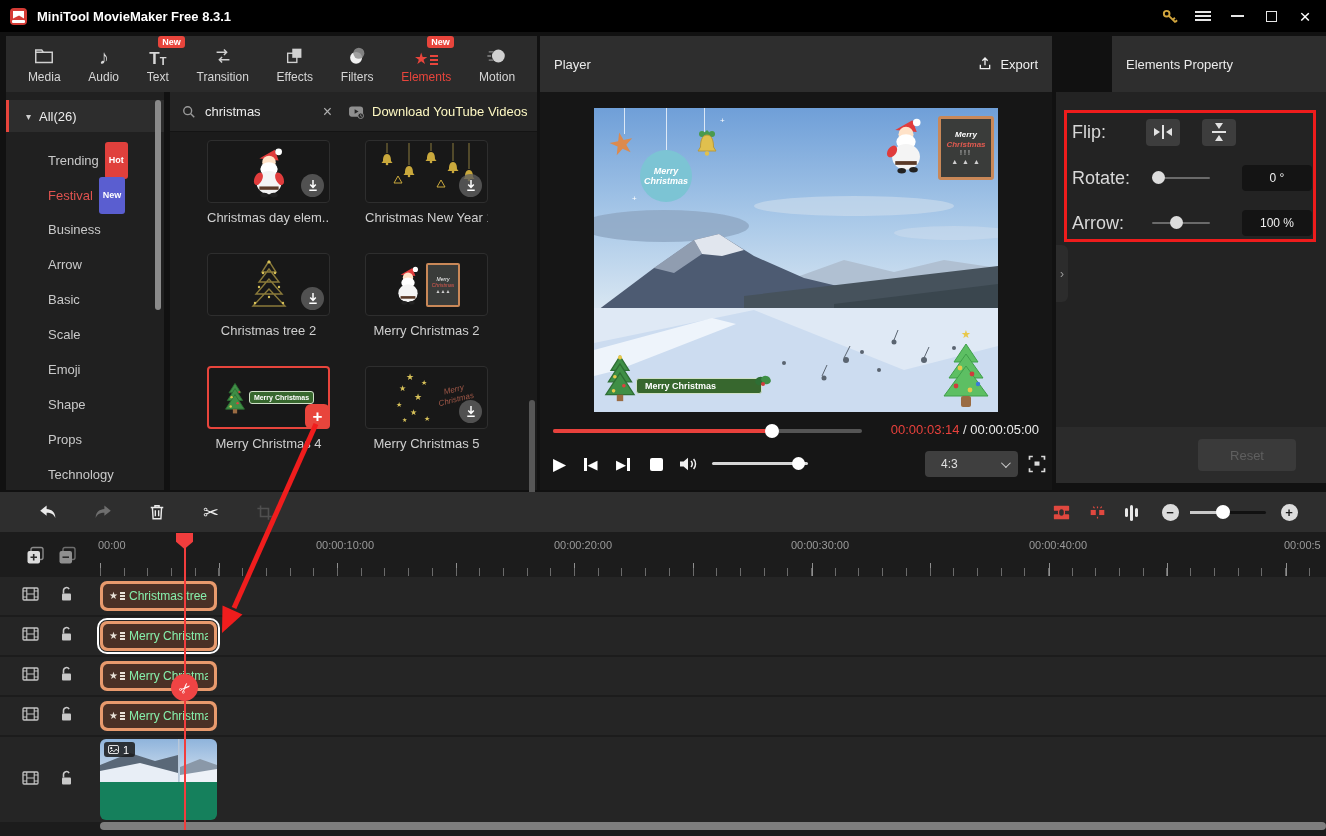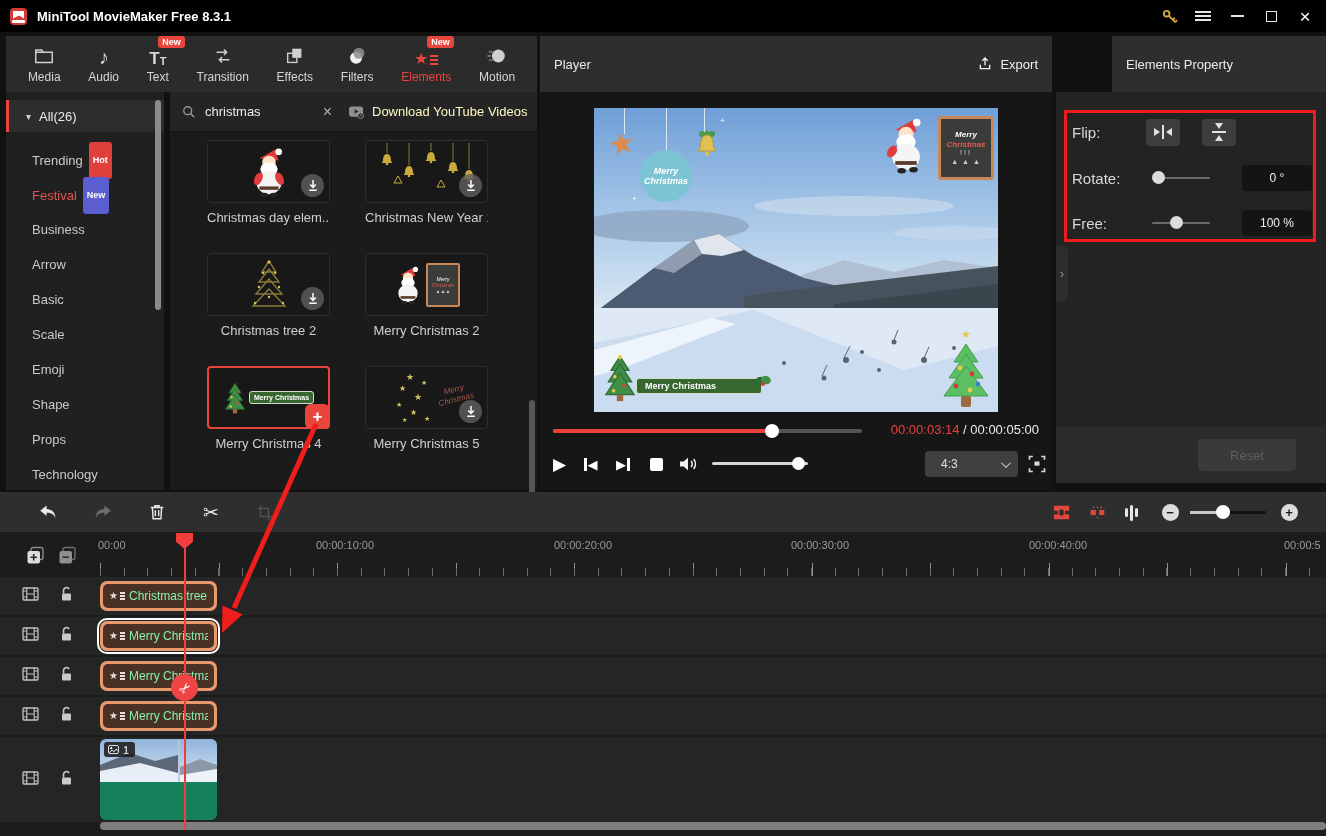--- a/index.html
+++ b/index.html
@@ -37,21 +37,21 @@
 .player-head{left:540px;width:512px;}
 .prop-head{left:1112px;width:270px;}
 .export-btn{margin-left:auto;display:flex;align-items:center;gap:7px;cursor:pointer;color:#f0f0f0;}
 
 
 .sidebar{position:absolute;left:6px;top:92px;width:158px;height:398px;background:#202020;}
 .cat-all{position:relative;margin-top:8px;height:32px;background:#2d2d2d;display:flex;align-items:center;cursor:pointer;color:#ececec;font-size:13px;}
 .cat-all:before{content:"";position:absolute;left:0;top:0;width:3px;height:32px;background:#e8453c;}
 .caret{font-size:10px;color:#cfcfcf;margin:0 8px 0 20px;}
 .cat-list{margin-top:10px;}
-.cat-item{height:35px;line-height:35px;padding-left:26px;font-size:13px;color:#c9c9c9;cursor:pointer;white-space:nowrap;}
+.cat-item{height:35px;line-height:35px;padding-left:42px;font-size:13px;color:#c9c9c9;cursor:pointer;white-space:nowrap;}
 .cat-item.red{color:#e05350;}
 .badge{display:inline-block;font-size:9px;font-weight:bold;color:#fff;border-radius:3px;padding:1px 4px;margin-left:6px;vertical-align:2px;}
 .badge.hot{background:#e0403c;}
 .badge.blue{background:#5a5ed0;}
 .v-scroll{position:absolute;width:6px;border-radius:3px;background:#8a8a8a;cursor:pointer;}
 .sb-scroll{right:3px;top:8px;height:210px;}
 
 
 .elements-panel{position:absolute;left:170px;top:92px;width:367px;height:398px;background:#1b1b1b;}
 .search-row{height:40px;background:#242424;border-bottom:1px solid #141414;display:flex;align-items:center;padding:0 10px 0 12px;}
@@ -99,21 +99,21 @@
 .stop-sq{width:13px;height:13px;background:#fff;border-radius:2px;}
 .vol-track{position:absolute;left:172px;top:18px;width:96px;height:3px;background:#d6d6d6;border-radius:2px;cursor:pointer;}
 .vol-handle{position:absolute;left:80px;top:-5px;width:13px;height:13px;border-radius:50%;background:#fff;}
 .aspect{position:absolute;left:385px;top:7px;width:93px;height:26px;background:#3f3f3f;border-radius:4px;display:flex;align-items:center;padding:0 10px 0 16px;font-size:12px;color:#e0e0e0;cursor:pointer;}
 .chev{margin-left:auto;width:7px;height:7px;border-right:1.5px solid #cfcfcf;border-bottom:1.5px solid #cfcfcf;transform:rotate(45deg) translateY(-2px);}
 .fullscreen{position:absolute;left:487px;top:10px;cursor:pointer;}
 
 
 .prop-body{position:absolute;left:1056px;top:92px;width:270px;height:391px;background:#232323;}
 .prop-row{position:absolute;left:16px;right:14px;height:28px;display:flex;align-items:center;}
-.prop-label{width:62px;font-size:15px;color:#d8d8d8;}
+.prop-label{width:62px;font-size:18px;color:#d8d8d8;}
 .flip-btn{width:34px;height:27px;background:#3d3d3d;border-radius:4px;display:flex;align-items:center;justify-content:center;margin-right:22px;cursor:pointer;}
 .fh{display:flex;align-items:center;}
 .fh .t-r{width:0;height:0;border-top:4.5px solid transparent;border-bottom:4.5px solid transparent;border-left:6.5px solid #e2e2e2;}
 .fh .t-l{width:0;height:0;border-top:4.5px solid transparent;border-bottom:4.5px solid transparent;border-right:6.5px solid #e2e2e2;}
 .fh .vl{width:1.5px;height:14px;background:#e2e2e2;margin:0 2.5px;}
 .fv{display:flex;flex-direction:column;align-items:center;}
 .fv .t-d{width:0;height:0;border-left:4.5px solid transparent;border-right:4.5px solid transparent;border-top:6.5px solid #e2e2e2;}
 .fv .t-u{width:0;height:0;border-left:4.5px solid transparent;border-right:4.5px solid transparent;border-bottom:6.5px solid #e2e2e2;}
 .fv .hl{width:14px;height:1.5px;background:#e2e2e2;margin:2.5px 0;}
 .p-slider{position:relative;width:58px;height:14px;margin-left:18px;cursor:pointer;}
@@ -659,21 +659,21 @@
     </div>
     <div class="prop-row" style="top:72px;">
       <span class="prop-label">Rotate:</span>
       <div class="p-slider">
           <div class="trk"></div>
           <div class="hd" style="left:0;"></div>
         </div>
       <div class="val-box">0 °</div>
     </div>
     <div class="prop-row" style="top:117px;">
-      <span class="prop-label">Free:</span>
+      <span class="prop-label">Arrow:</span>
       <div class="p-slider">
           <div class="trk"></div>
           <div class="hd" style="left:18px;"></div>
         </div>
       <div class="val-box">100 %</div>
     </div>
     <div class="collapse-tab">
         <span>›</span>
       </div>
     <div class="prop-foot">

